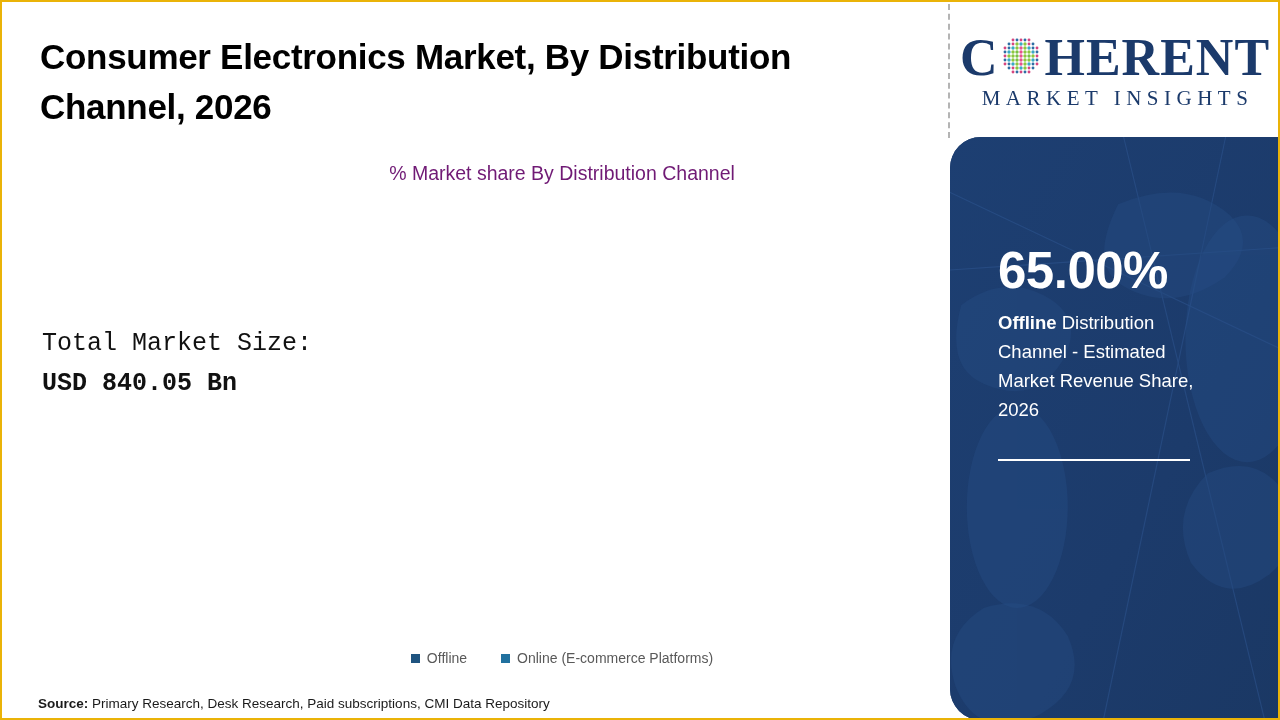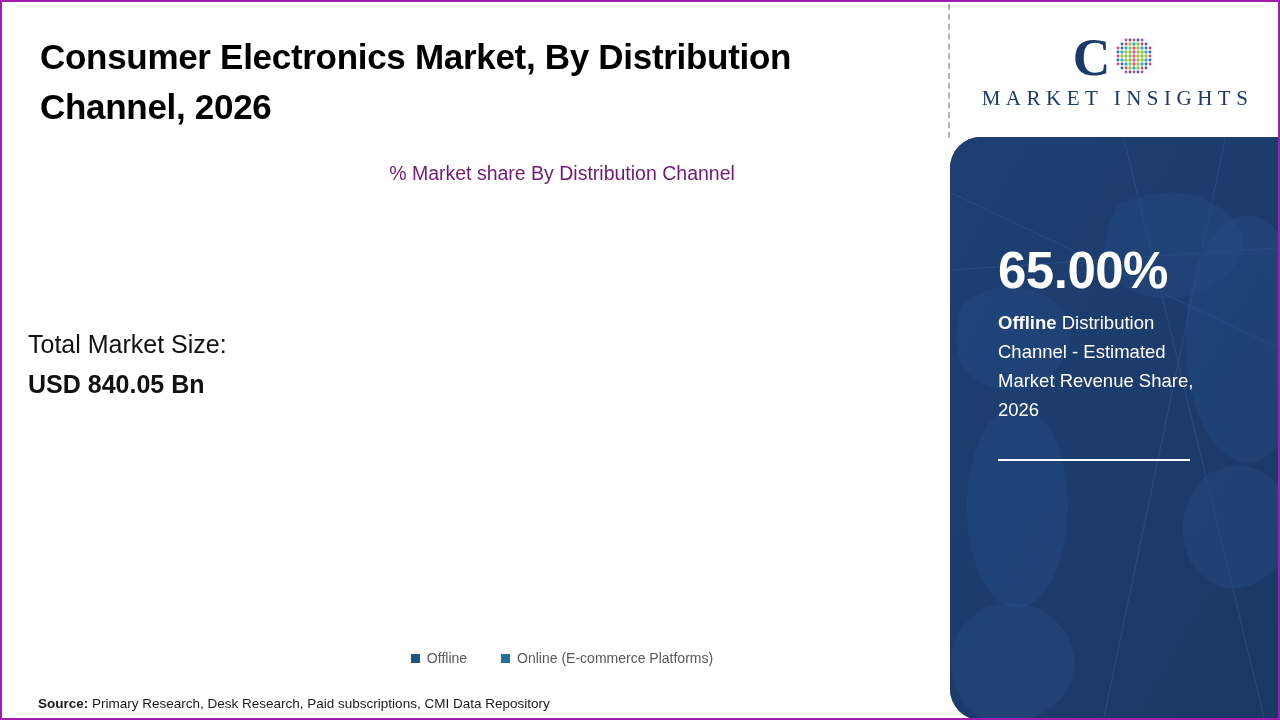--- a/index.html
+++ b/index.html
@@ -9,21 +9,21 @@
   }
   body {
     font-family: "Liberation Sans", sans-serif;
   }
   #infographic {
     position: relative;
     width: 1280px;
     height: 720px;
     background: #ffffff;
     box-sizing: border-box;
-    border: 2px solid #a21caf;
+    border: 2px solid #eab308;
     overflow: hidden;
   }
 
   
   .title {
     position: absolute;
     left: 38px;
     top: 30px;
     width: 830px;
     font-size: 35px;
@@ -40,26 +40,26 @@
     top: 160px;
     width: 780px;
     text-align: center;
     font-size: 19.5px;
     color: #701a75;
     font-family: "Liberation Sans", sans-serif;
   }
 
   .market-size {
     position: absolute;
-    left: 26px;
+    left: 40px;
     top: 322px;
     font-size: 25px;
     color: #111111;
     line-height: 1.6;
-    font-family: Liberation Sans, sans-serif;
+    font-family: Liberation Mono, monospace;
   }
   .market-size .ms-value {
     font-weight: bold;
   }
 
   
   .donut-wrap {
     position: absolute;
     left: 371px;
     top: 228px;
@@ -318,20 +318,21 @@
               <circle cx="30.00" cy="34.00" r="1.45" fill="#d6457f"></circle>
               <circle cx="34.00" cy="34.00" r="1.45" fill="#2e6da4"></circle>
               <circle cx="14.00" cy="38.00" r="1.45" fill="#d6457f"></circle>
               <circle cx="18.00" cy="38.00" r="1.45" fill="#2e6da4"></circle>
               <circle cx="22.00" cy="38.00" r="1.45" fill="#d6457f"></circle>
               <circle cx="26.00" cy="38.00" r="1.45" fill="#2e6da4"></circle>
               <circle cx="30.00" cy="38.00" r="1.45" fill="#d6457f"></circle>
             </g>
         </svg>
       </span>
+      <span class="logo-rest">HERENT</span>
     </div>
     <div class="logo-sub">MARKET INSIGHTS</div>
   </div>
 
   <div class="side-panel">
     <svg class="panel-bg" viewBox="0 0 330 583" preserveAspectRatio="none">
       <defs>
         <linearGradient id="pg" x1="0" y1="0" x2="1" y2="1">
           <stop offset="0%" stop-color="#1d3f72"></stop>
           <stop offset="55%" stop-color="#1c3b6b"></stop>

